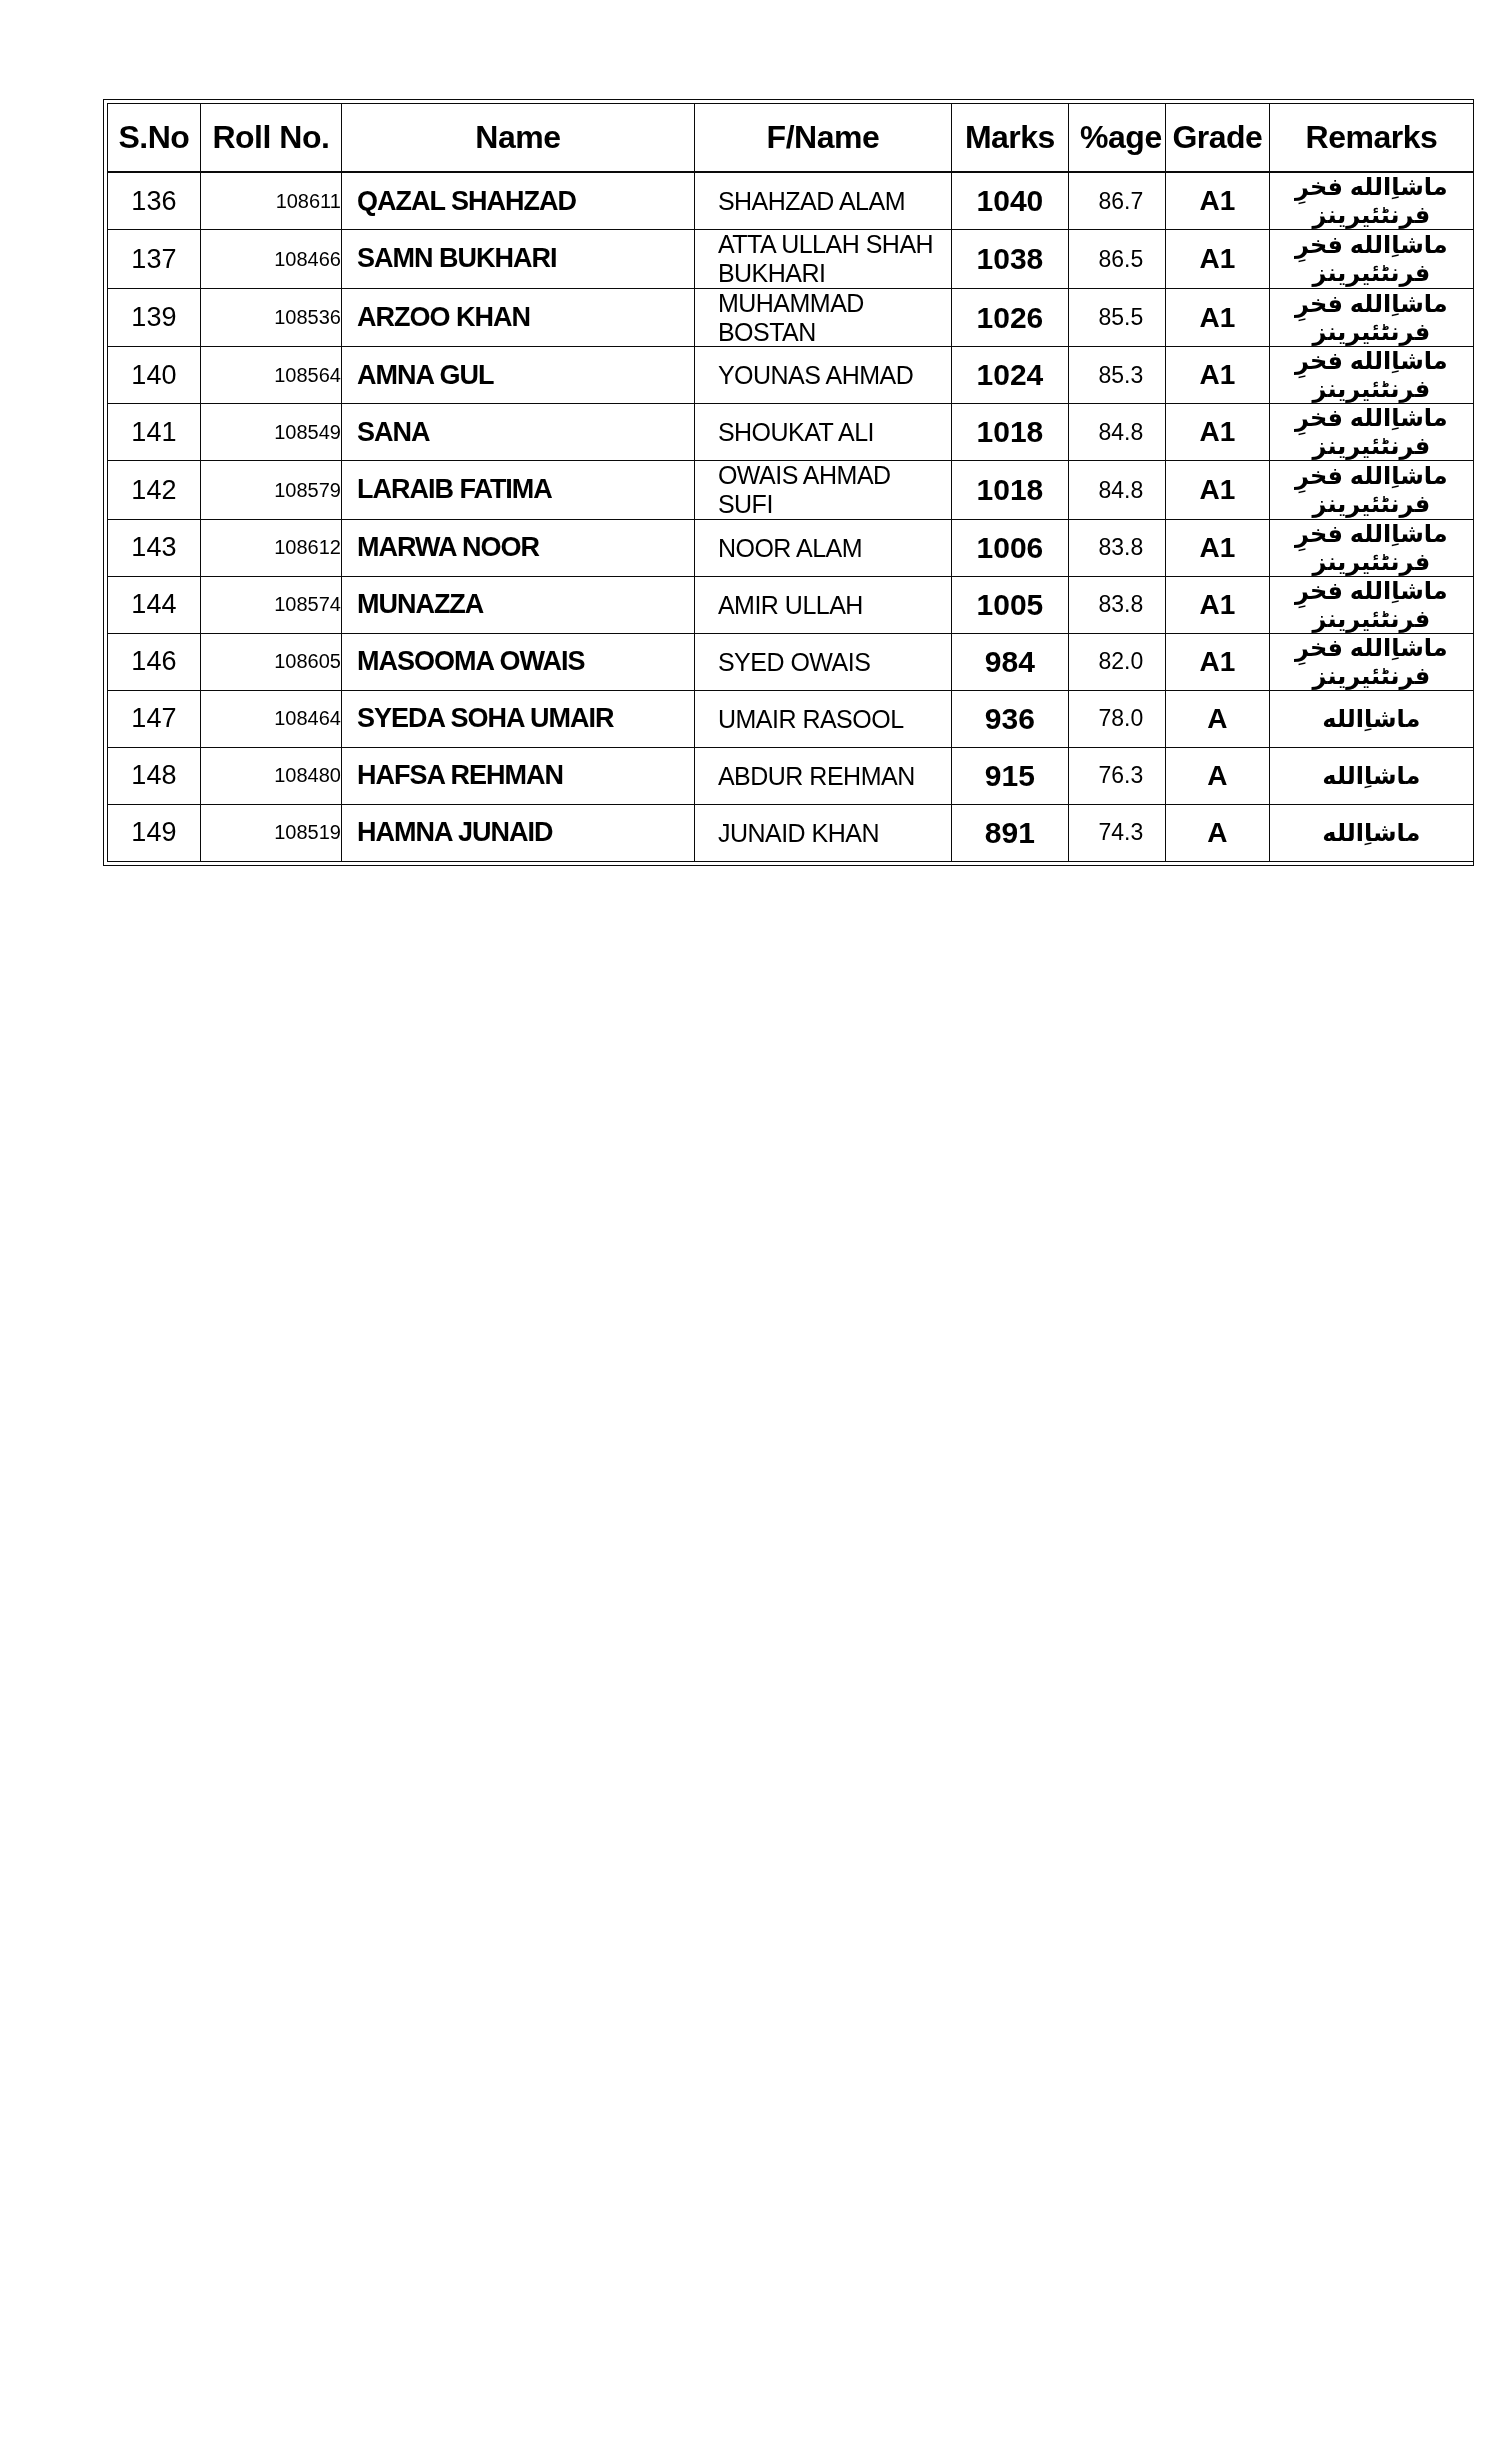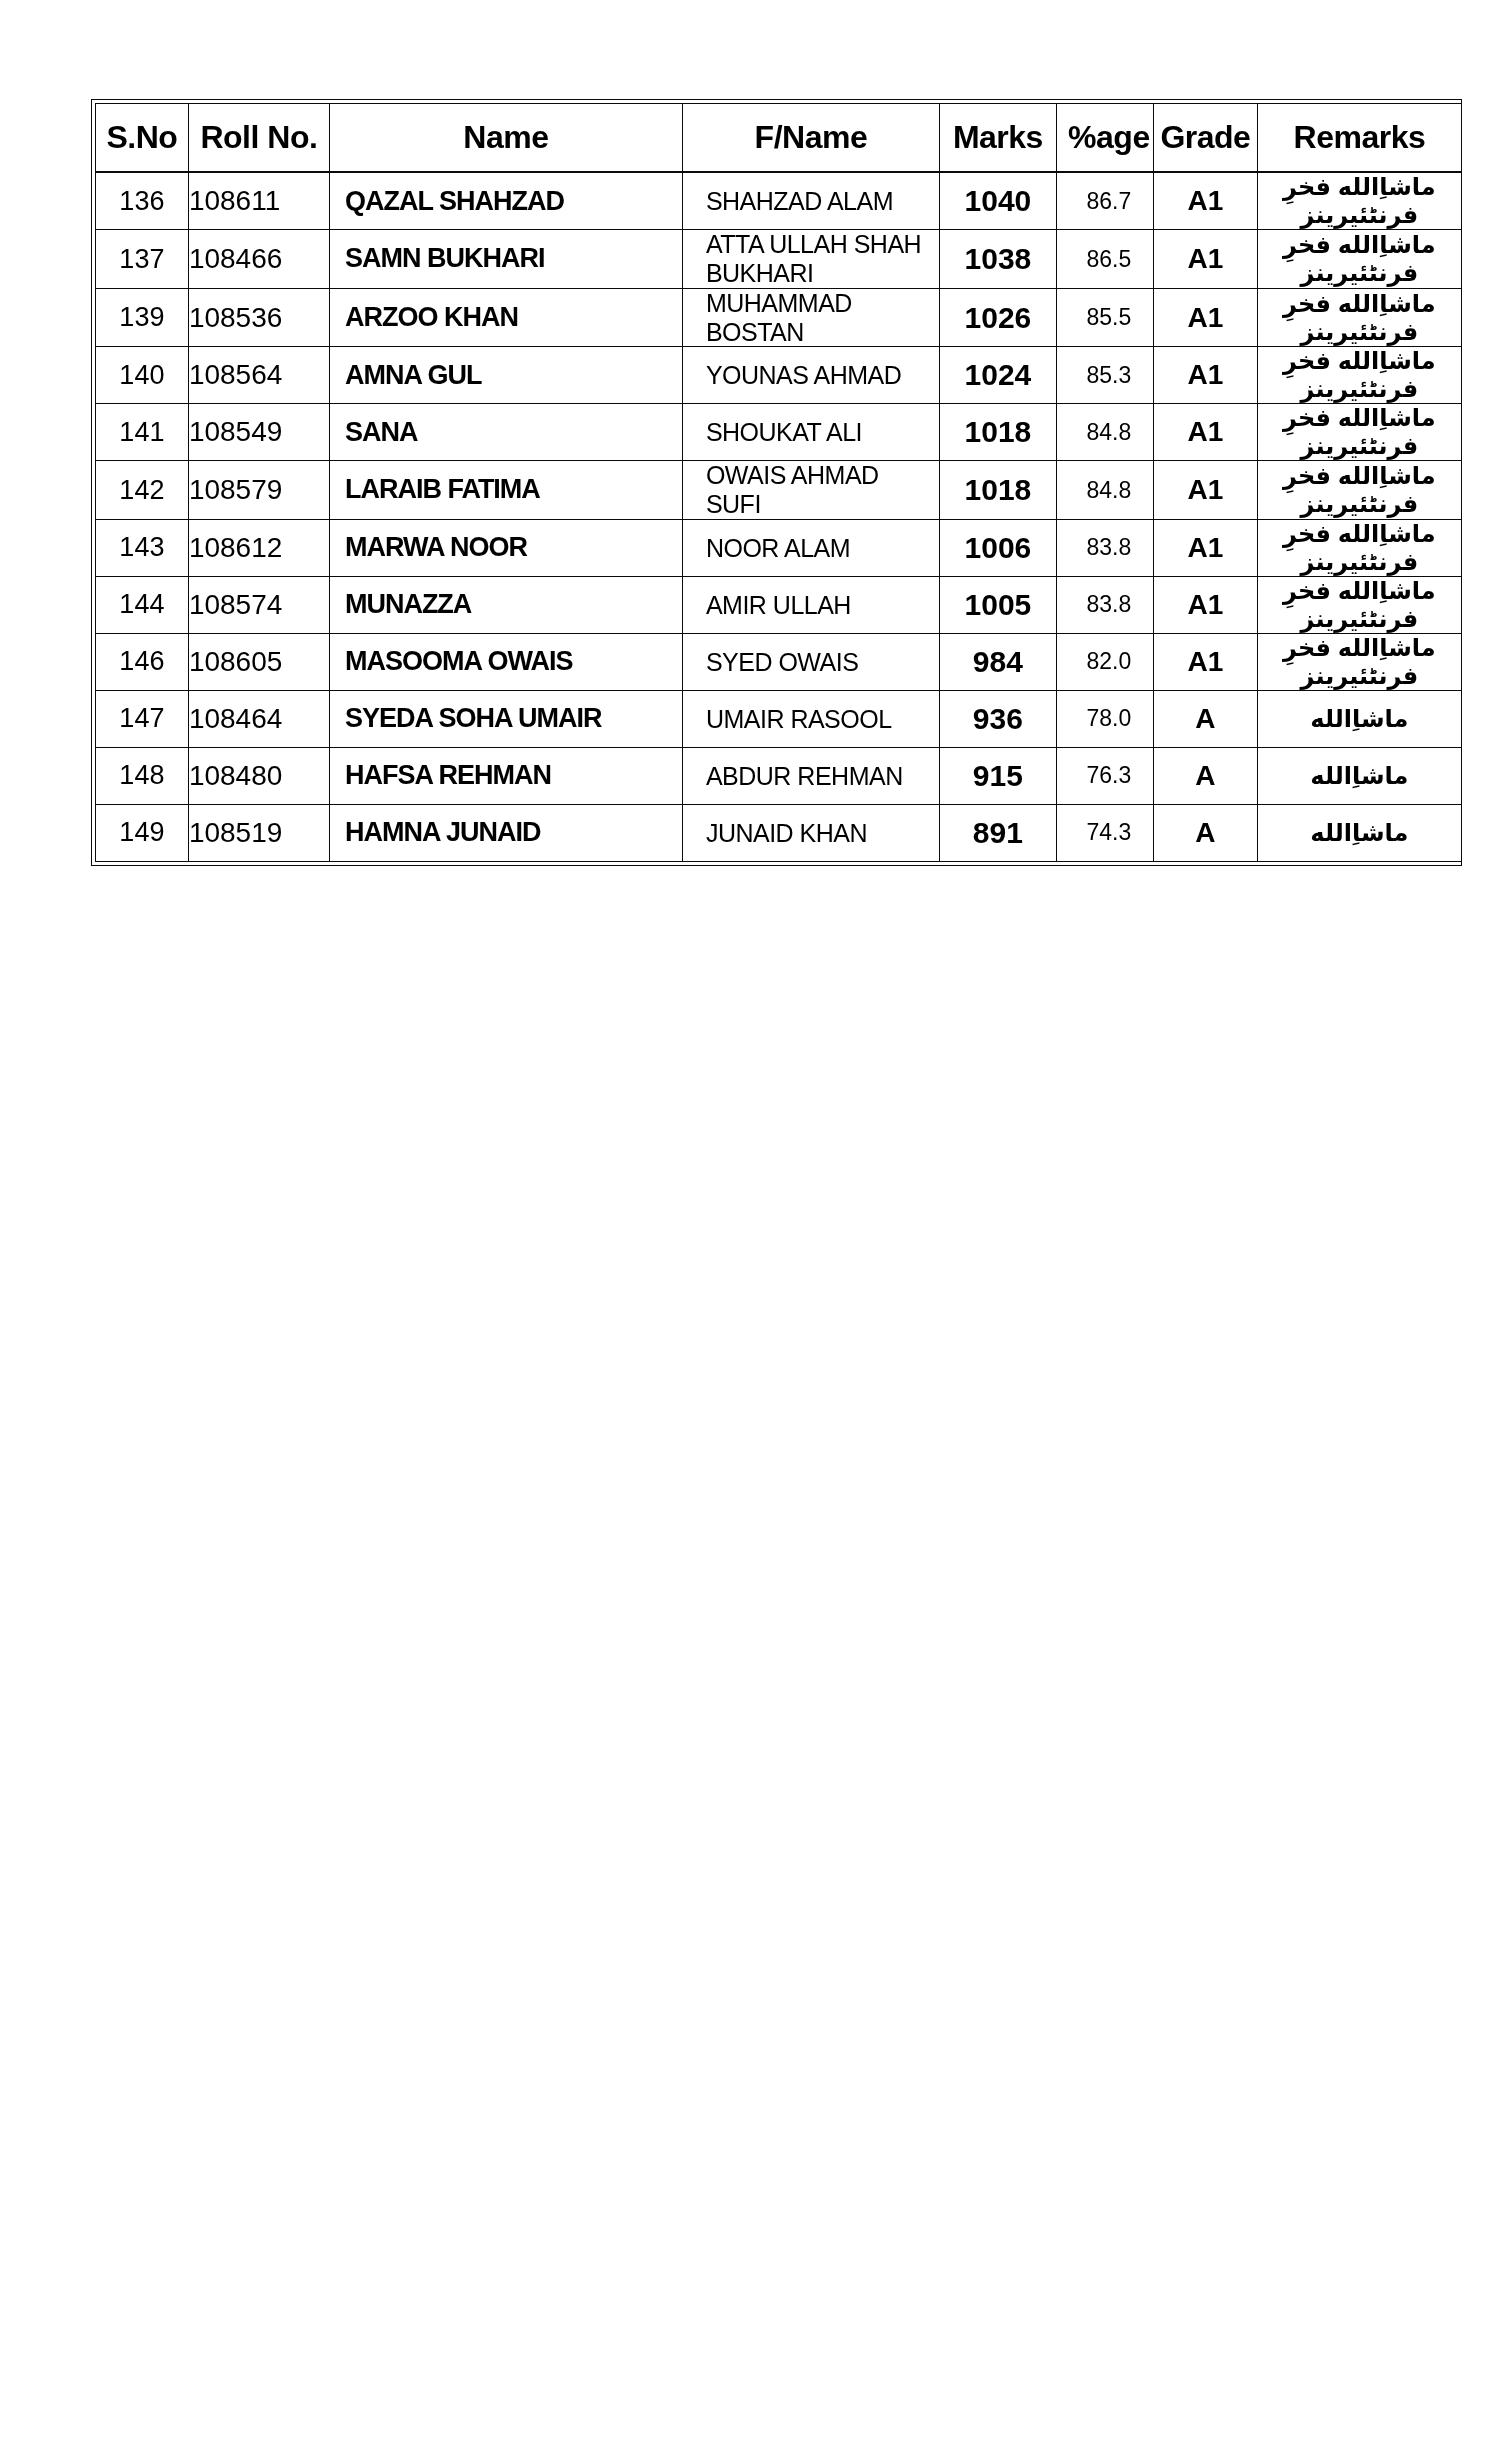--- a/index.html
+++ b/index.html
@@ -10,21 +10,21 @@
   }
   .page {
     position: relative;
     width: 1493px;
     height: 2459px;
     background: #ffffff;
     overflow: hidden;
   }
   .table-wrap {
     position: absolute;
-    left: 91px;
+    left: 103px;
     top: 99px;
     width: 1371px;
     border: 1.9px solid #0a0a0a;
     padding: 2.9px;
     background: #ffffff;
   }
   table.results {
     width: 100%;
     border-collapse: collapse;
     table-layout: fixed;
@@ -50,22 +50,22 @@
   .col-marks   { width: 117px; }
   .col-pct     { width: 97px; padding-left: 8px; }
   .col-grade   { width: 104px; }
   .col-remarks { width: 204px; }
   
   td.col-sno {
     text-align: center;
     font-size: 27px;
   }
   td.col-roll {
-    text-align: left;
-    font-size: 28px;
+    text-align: right;
+    font-size: 20px;
   }
   td.col-name {
     text-align: left;
     font-weight: bold;
     font-size: 27px;
     letter-spacing: -1px;
     padding-left: 15px;
     line-height: 1.1;
   }
   td.col-fname {

